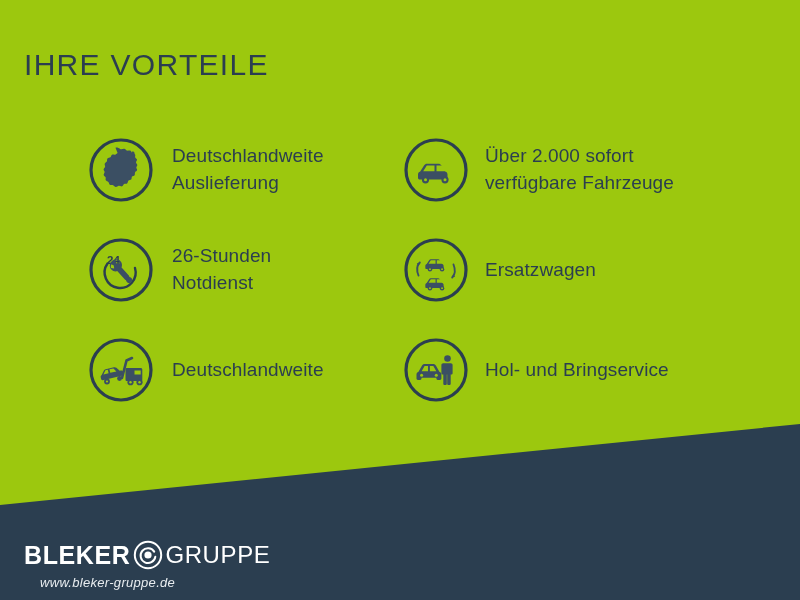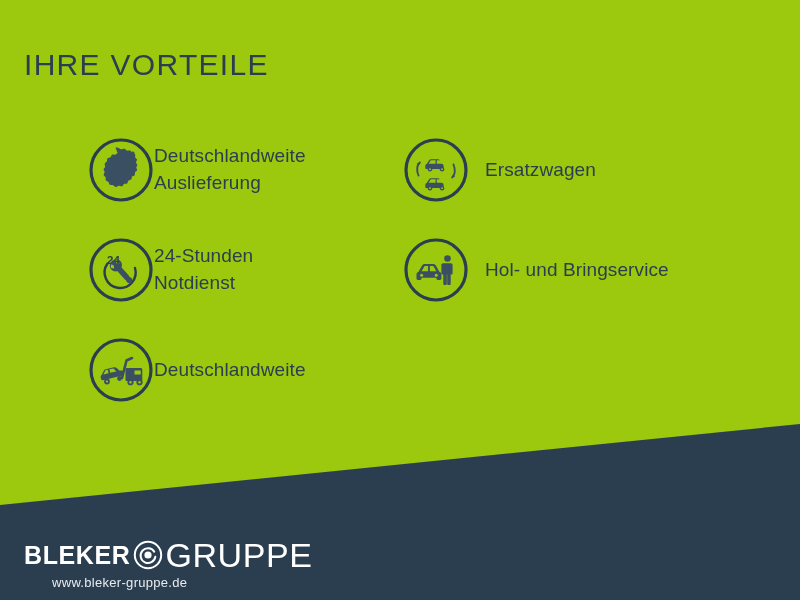--- a/index.html
+++ b/index.html
@@ -45,20 +45,21 @@
     align-items:center;
     height:100px;
   }
   .benefit-icon {
     flex:0 0 auto;
     width:66px; height:66px;
     position:relative;
   }
   .benefit-icon svg { display:block; width:66px; height:66px; }
   .benefit-label {
+    margin-left:18px;
     font-size:19px;
     line-height:1.42;
     color:#2b3e50;
     white-space:pre-line;
     letter-spacing:.1px;
   }
   #col-right .benefit-label { margin-left:16px; }
 
   
   #footer-logo {
@@ -75,32 +76,33 @@
   .logo-bleker {
     font-size:25px;
     font-weight:bold;
     letter-spacing:.6px;
     line-height:1;
     color:#ffffff;
   }
   .logo-mark { width:32px; height:32px; margin:0 1px 0 2px; }
   .logo-mark svg { display:block; }
   .logo-gruppe {
-    font-size:34px;
+    font-size:24px;
     font-weight:normal;
     letter-spacing:.6px;
     line-height:1;
     color:#ffffff;
   }
   .logo-url {
     margin-top:5px;
-    margin-left:28px;
+    margin-left:16px;
     font-size:13px;
     color:#e8ecef;
     letter-spacing:.3px;
+    font-style:italic;
   }
 </style>
 </head>
 <body>
 
 <div id="slide">
 
   <div id="green-panel"></div>
 
   <div id="page-title">IHRE VORTEILE</div>
@@ -125,21 +127,21 @@
           <circle cx="33" cy="33" r="30" fill="none" stroke="#2b3e50" stroke-width="3.2"></circle>
           <path d="M19.5 26.5 A15.5 15.5 0 1 0 47 31" fill="none" stroke="#2b3e50" stroke-width="2.4" stroke-linecap="round"></path>
           <text x="25.5" y="26.5" font-family="'Liberation Sans',sans-serif" font-size="11.5" font-weight="bold" fill="#2b3e50" text-anchor="middle">24</text>
           <g fill="#3b4f63" transform="rotate(-42 33 34)">
             <rect x="30.2" y="25" width="5.6" height="20" rx="2.4"></rect>
             <path d="M33 20.5c-3.5 0-6.2 2.6-6.2 5.9 0 2.2 1.2 4.1 3 5.1h6.4c1.8-1 3-2.9 3-5.1 0-3.3-2.7-5.9-6.2-5.9zm-2.6 2.1 1.2 3.3-2.1 1.6-1.9-2.4c.5-1.1 1.6-2.1 2.8-2.5zm5.2 0c1.2.4 2.3 1.4 2.8 2.5l-1.9 2.4-2.1-1.6z"></path>
             <circle cx="33" cy="46.2" r="3"></circle>
           </g>
         </svg>
       </span>
-      <span class="benefit-label">24-Stunden
+      <span class="benefit-label">26-Stunden
 Notdienst</span>
     </div>
 
     <div class="benefit-item">
       <span class="benefit-icon">
         <svg viewBox="0 0 66 66">
           <circle cx="33" cy="33" r="30" fill="none" stroke="#2b3e50" stroke-width="3.2"></circle>
 
           <g fill="#3b4f63" transform="rotate(-13 25 38)">
             <path d="M12.5 37.5c0-1 .6-1.8 1.5-2.1l3-3.7c.5-.6 1.3-1 2.1-1h8.6c.9 0 1.7.4 2.2 1.1l2.6 3.6h1.2c1 0 1.8.8 1.8 1.8v2.1c0 .8-.6 1.4-1.4 1.4H13.9c-.8 0-1.4-.6-1.4-1.4z"></path>
@@ -159,20 +161,35 @@
           <circle cx="51.5" cy="45.2" r="1.2" fill="#9cc80e"></circle>
         </svg>
       </span>
       <span class="benefit-label">Deutschlandweite</span>
     </div>
 
   </div>
 
   <div id="col-right" class="benefits-col">
 
+    <div class="benefit-item">
+      <span class="benefit-icon">
+        <svg viewBox="0 0 66 66">
+          <circle cx="33" cy="33" r="30" fill="none" stroke="#2b3e50" stroke-width="3.2"></circle>
+          <path fill="#3b4f63" d="M15 37.5c0-1.4.9-2.6 2.2-3l4-6.2c.6-.9 1.6-1.5 2.7-1.5h11.6c1.1 0 2.2.6 2.8 1.5l4 6.2c1.3.4 2.2 1.6 2.2 3v3.3c0 1-.8 1.8-1.8 1.8H16.8c-1 0-1.8-.8-1.8-1.8z"></path>
+          <path fill="#9cc80e" d="M20.2 34.2h11.3v-5.6h-7.7zM33.5 34.2h11.2l-3.6-5.6h-7.6z"></path>
+          <circle cx="22.5" cy="42.8" r="3.6" fill="#3b4f63"></circle>
+          <circle cx="22.5" cy="42.8" r="1.5" fill="#9cc80e"></circle>
+          <circle cx="42" cy="42.8" r="3.6" fill="#3b4f63"></circle>
+          <circle cx="42" cy="42.8" r="1.5" fill="#9cc80e"></circle>
+        </svg>
+      </span>
+      <span class="benefit-label">Über 2.000 sofort
+verfügbare Fahrzeuge</span>
+    </div>
 
     <div class="benefit-item">
       <span class="benefit-icon">
         <svg viewBox="0 0 66 66">
           <circle cx="33" cy="33" r="30" fill="none" stroke="#2b3e50" stroke-width="3.2"></circle>
 
           <g transform="translate(0,-8) scale(0.62) translate(21,22)">
             <path fill="#3b4f63" d="M15 37.5c0-1.4.9-2.6 2.2-3l4-6.2c.6-.9 1.6-1.5 2.7-1.5h11.6c1.1 0 2.2.6 2.8 1.5l4 6.2c1.3.4 2.2 1.6 2.2 3v3.3c0 1-.8 1.8-1.8 1.8H16.8c-1 0-1.8-.8-1.8-1.8z"></path>
             <path fill="#9cc80e" d="M20.2 34.2h11.3v-5.6h-7.7zM33.5 34.2h11.2l-3.6-5.6h-7.6z"></path>
             <circle cx="22.5" cy="42.8" r="3.6" fill="#3b4f63"></circle>

